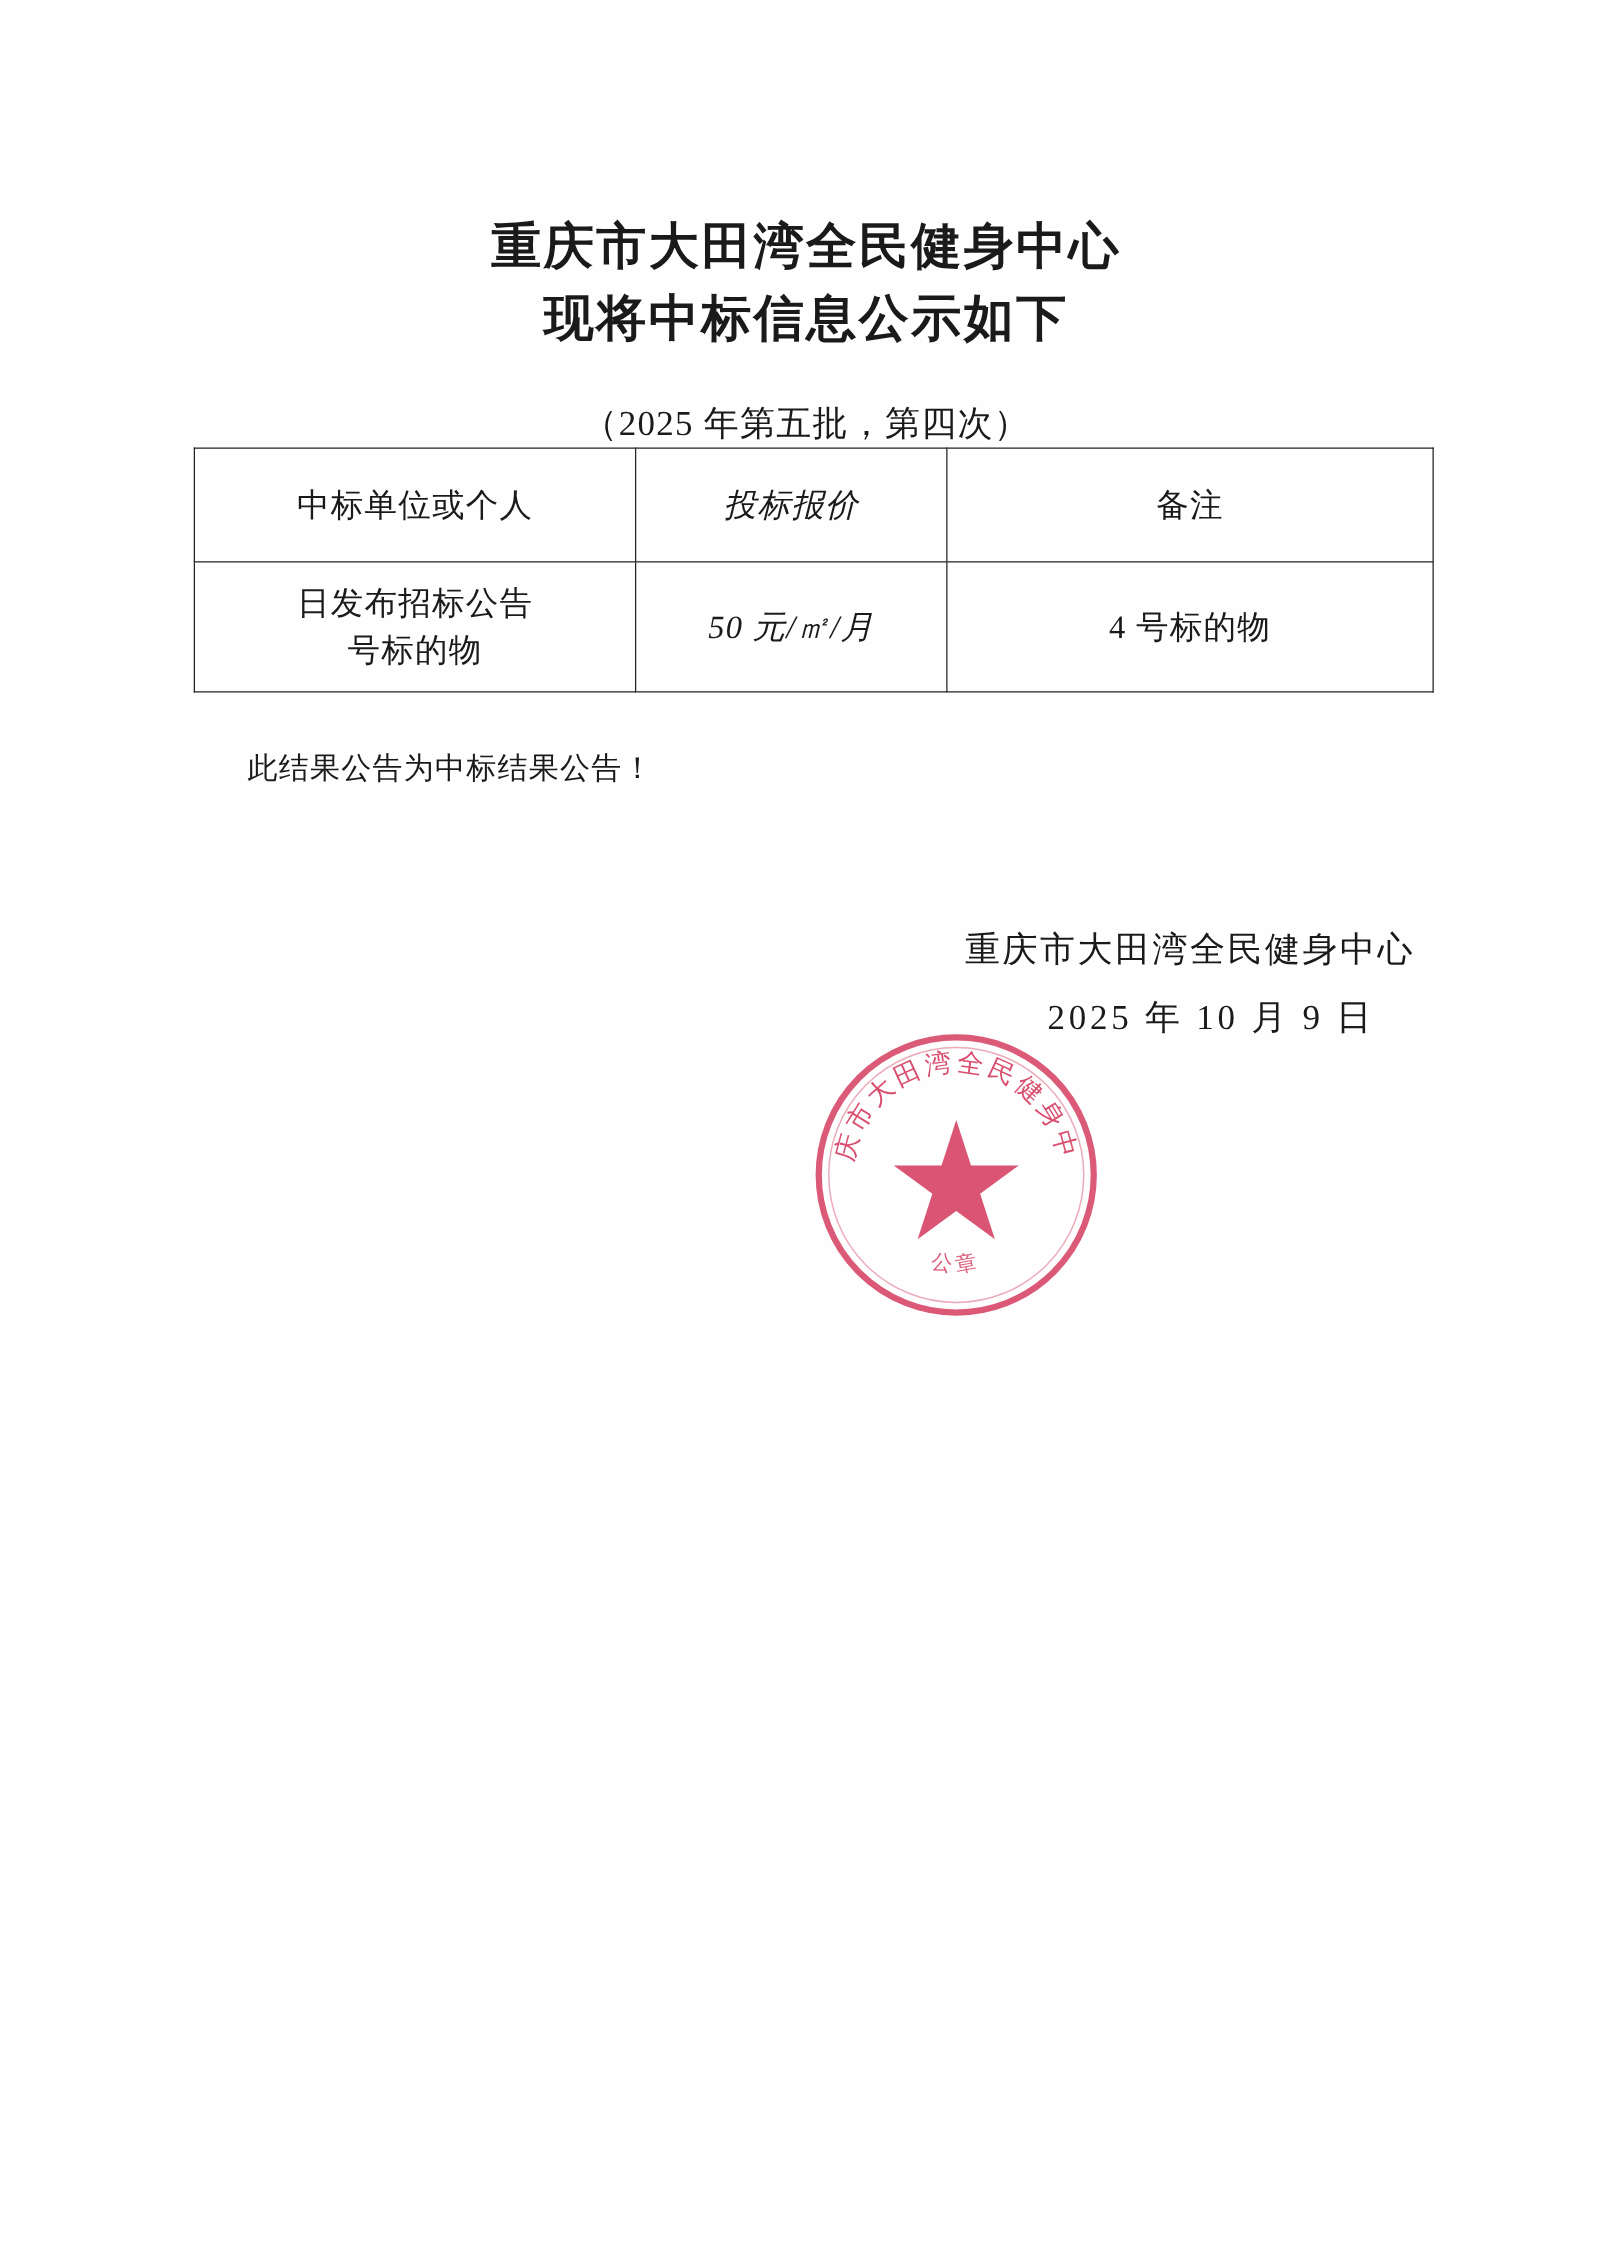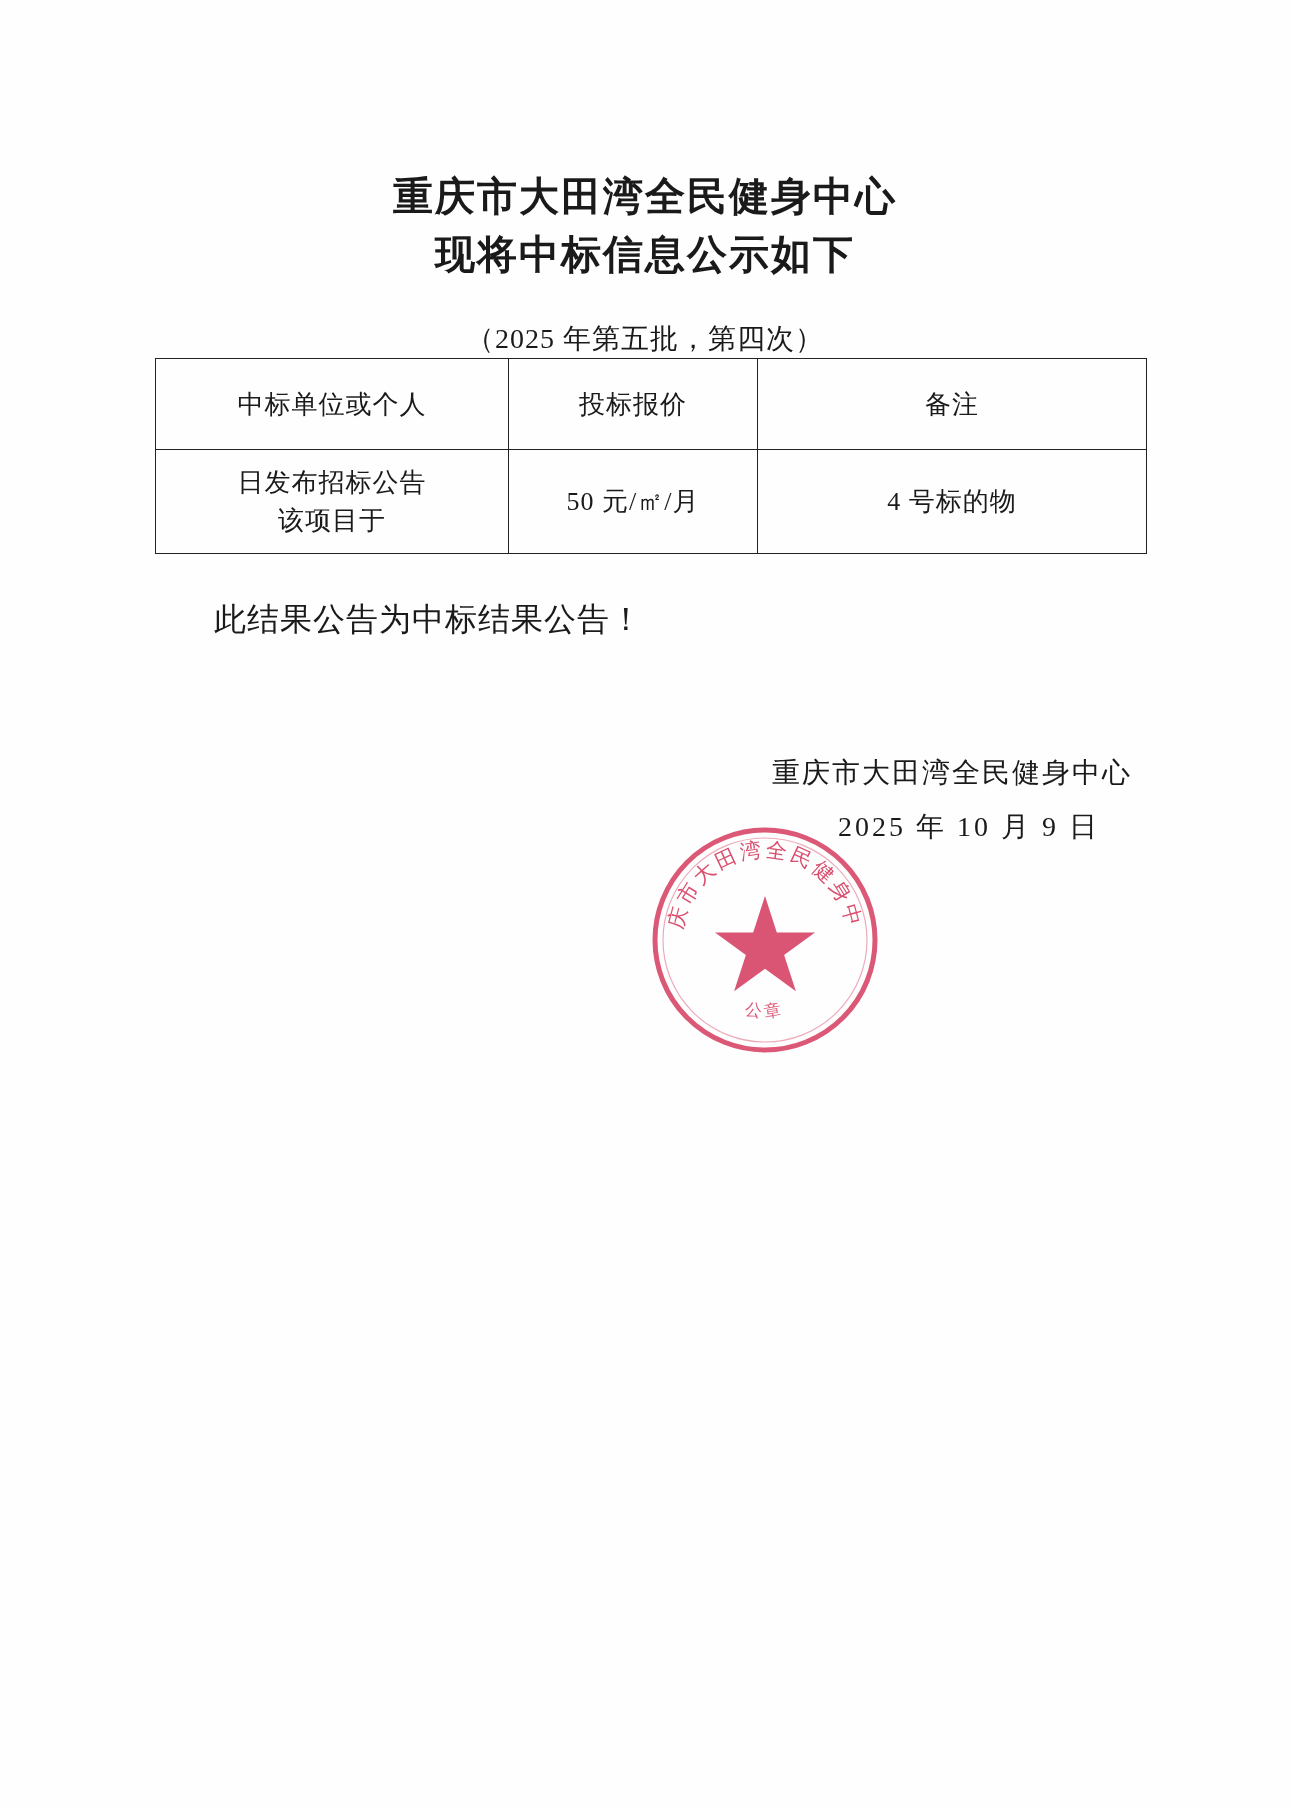--- a/index.html
+++ b/index.html
@@ -65,28 +65,28 @@
     padding: 14px 6px;
     letter-spacing: 1px;
   }
   table.result th {
     height: 62px;
   }
   table.result td {
     height: 68px;
   }
   .col1 { width: 340px; }
-  .col2 { width: 236px; }
+  .col2 { width: 236px; font-style: italic; }
   .col3 { width: 376px; }
   .cell-two-line {
     line-height: 1.45;
   }
   .closing {
     margin-top: 44px;
-    font-size: 32px;
+    font-size: 24px;
     text-indent: 2em;
     letter-spacing: 1px;
   }
   .signature {
     margin-top: 104px;
     text-align: right;
     font-size: 28px;
     line-height: 1.9;
     letter-spacing: 2px;
     padding-right: 8px;
@@ -125,21 +125,21 @@
         <tr>
           <th class="col1">中标单位或个人</th>
           <th class="col2">投标报价</th>
           <th class="col3">备注</th>
         </tr>
       </thead>
       <tbody>
         <tr>
           <td class="col1 cell-two-line">
             <div>日发布招标公告</div>
-            <div>该项目于</div>
+            <div>号标的物</div>
           </td>
           <td class="col2">50 元/㎡/月</td>
           <td class="col3">4 号标的物</td>
         </tr>
       </tbody>
     </table>
 
     <div class="closing">此结果公告为中标结果公告！</div>
 
     <div class="signature">

